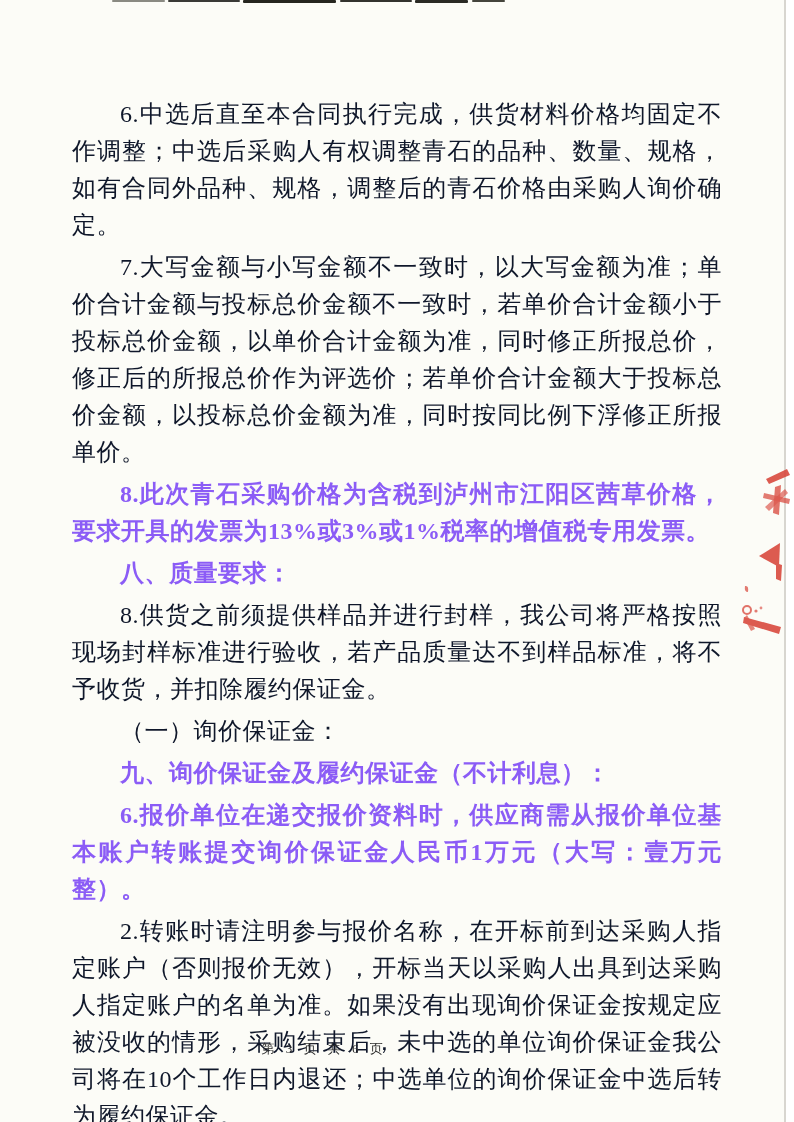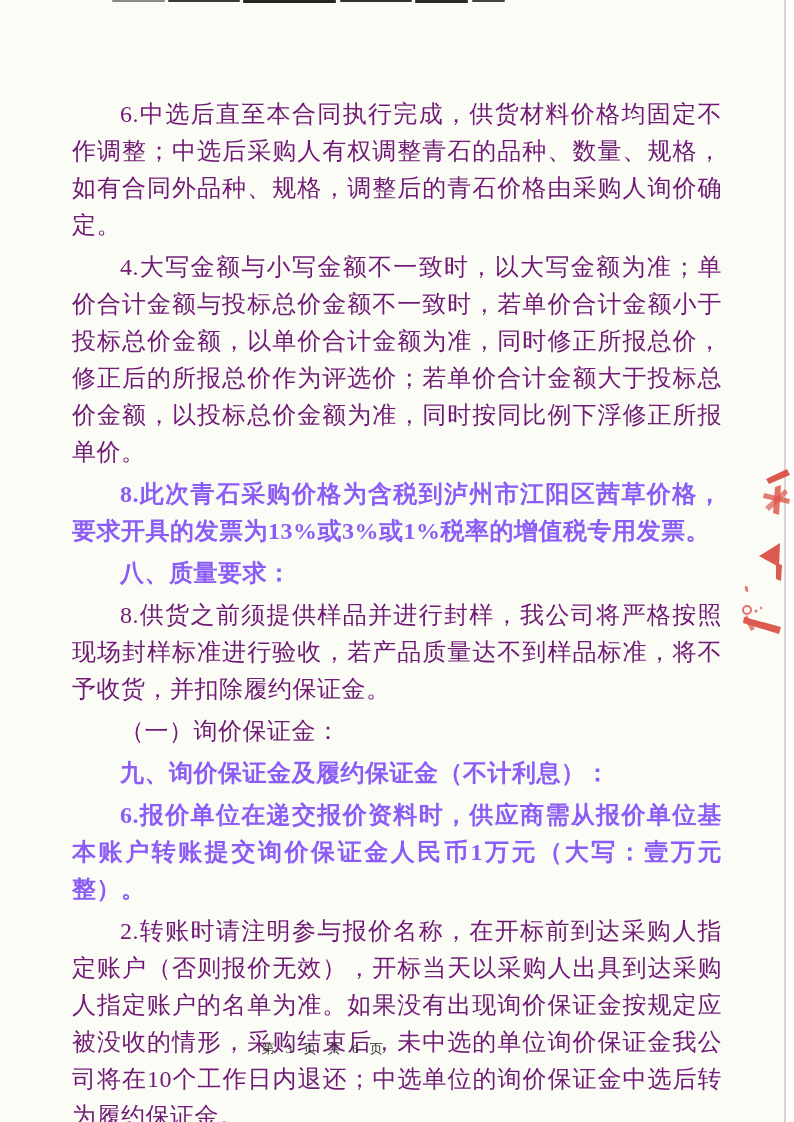--- a/index.html
+++ b/index.html
@@ -33,21 +33,21 @@
     position:absolute;left:72px;top:96px;width:650px;
   }
   .para{
     margin:0 0 5px 0;
     font-size:24px;
     line-height:37px;
     text-indent:48px;
     text-align:justify;
     text-justify:inter-character;
     letter-spacing:0.5px;
-    color:#701a75;
+    color:#0f172a;
   }
   .para.bold{
     font-weight:bold;
     color:#8b5cf6;
   }
   .footer{
     position:absolute;top:1040px;left:0;width:648px;
     text-align:center;
     font-size:13px;
     letter-spacing:4px;
@@ -69,21 +69,21 @@
     <i class="top-seg seg3"></i>
     <i class="top-seg seg4"></i>
     <i class="top-seg seg5"></i>
   </div>
 
   <div class="right-strip"></div>
   <div class="right-line"></div>
 
   <main class="body-text" id="paragraphs">
       <p class="para">6.中选后直至本合同执行完成，供货材料价格均固定不作调整；中选后采购人有权调整青石的品种、数量、规格，如有合同外品种、规格，调整后的青石价格由采购人询价确定。</p>
-      <p class="para">4.大写金额与小写金额不一致时，以大写金额为准；单价合计金额与投标总价金额不一致时，若单价合计金额小于投标总价金额，以单价合计金额为准，同时修正所报总价，修正后的所报总价作为评选价；若单价合计金额大于投标总价金额，以投标总价金额为准，同时按同比例下浮修正所报单价。</p>
+      <p class="para">7.大写金额与小写金额不一致时，以大写金额为准；单价合计金额与投标总价金额不一致时，若单价合计金额小于投标总价金额，以单价合计金额为准，同时修正所报总价，修正后的所报总价作为评选价；若单价合计金额大于投标总价金额，以投标总价金额为准，同时按同比例下浮修正所报单价。</p>
       <p class="para bold">8.此次青石采购价格为含税到泸州市江阳区茜草价格，要求开具的发票为13%或3%或1%税率的增值税专用发票。</p>
       <p class="para bold">八、质量要求：</p>
       <p class="para">8.供货之前须提供样品并进行封样，我公司将严格按照现场封样标准进行验收，若产品质量达不到样品标准，将不予收货，并扣除履约保证金。</p>
       <p class="para">（一）询价保证金：</p>
       <p class="para bold">九、询价保证金及履约保证金（不计利息）：</p>
       <p class="para bold">6.报价单位在递交报价资料时，供应商需从报价单位基本账户转账提交询价保证金人民币1万元（大写：壹万元整）。</p>
       <p class="para">2.转账时请注明参与报价名称，在开标前到达采购人指定账户（否则报价无效），开标当天以采购人出具到达采购人指定账户的名单为准。如果没有出现询价保证金按规定应被没收的情形，采购结束后，未中选的单位询价保证金我公司将在10个工作日内退还；中选单位的询价保证金中选后转为履约保证金。</p>
     </main>
 
   <svg class="stamp" viewBox="0 0 59 200" aria-hidden="true">

